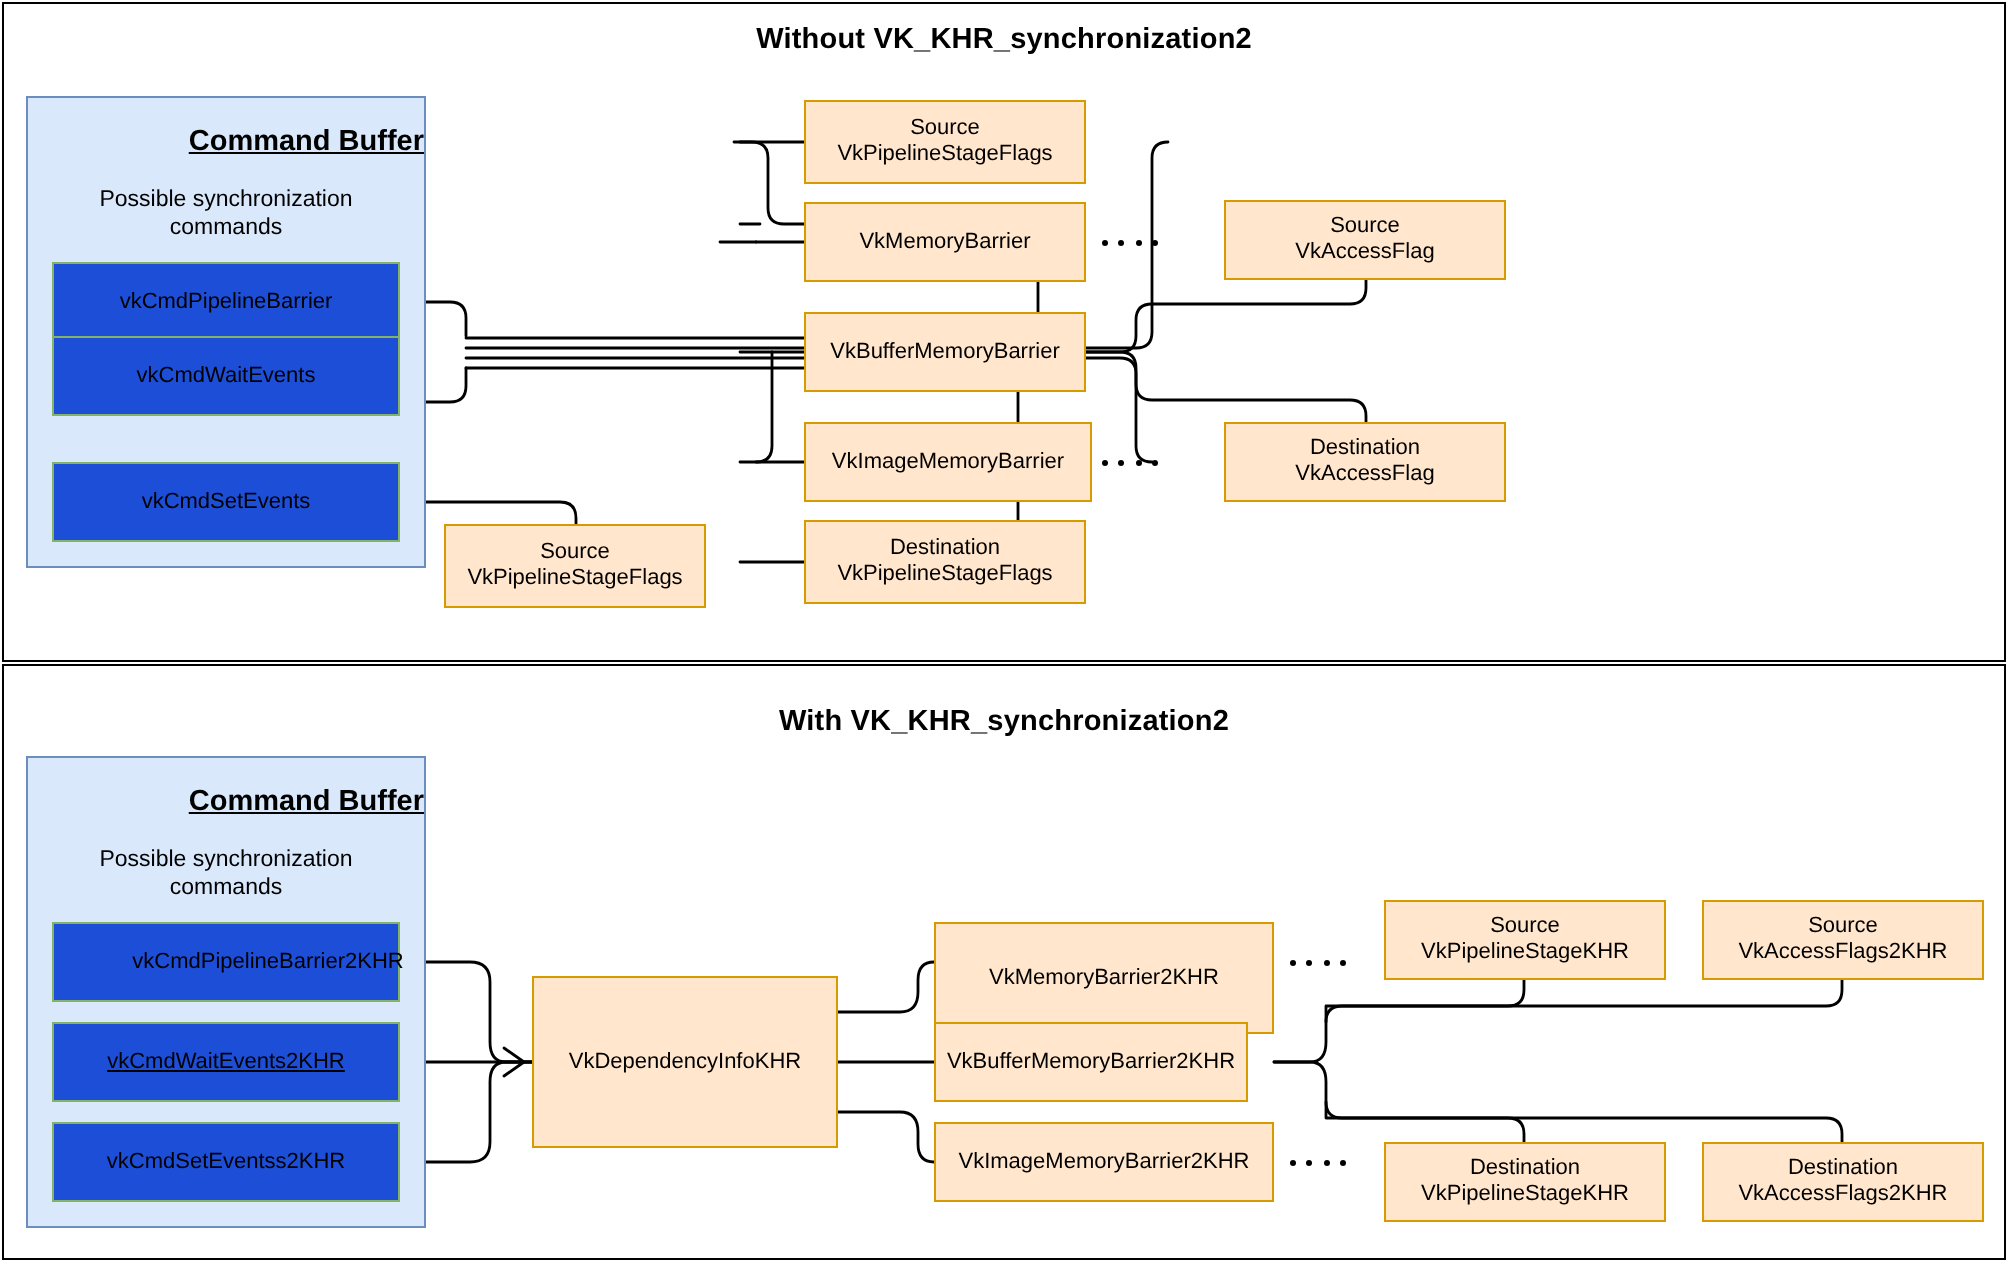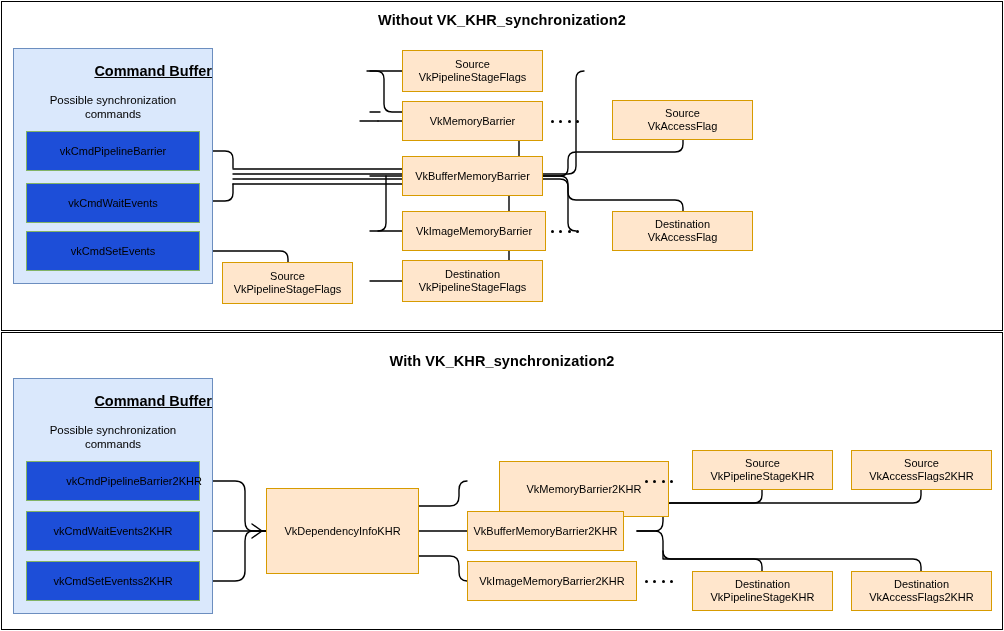--- a/index.html
+++ b/index.html
@@ -170,21 +170,21 @@
   </svg>
 
   <div class="section-title" style="top:12px;">Without VK_KHR_synchronization2</div>
 
   <div class="group-blue" style="left:13px; top:48px; width:200px; height:236px;">
     <div class="group-title" style="top:14px;">Command Buffer</div>
     <div class="group-sub" style="top:45px; padding:0 18px; box-sizing:border-box;">Possible synchronization commands</div>
   </div>
 
   <div class="node green" style="left:26px; top:131px; width:174px; height:40px;">vkCmdPipelineBarrier</div>
-  <div class="node green" style="left:26px; top:183px; width:174px; height:40px;">vkCmdWaitEvents</div>
+  <div class="node green" style="left:26px; top:168px; width:174px; height:40px;">vkCmdWaitEvents</div>
   <div class="node green" style="left:26px; top:231px; width:174px; height:40px;">vkCmdSetEvents</div>
 
   <div class="node orange" style="left:402px; top:50px; width:141px; height:42px; white-space:pre-line;">Source
 VkPipelineStageFlags</div>
   <div class="node orange" style="left:402px; top:101px; width:141px; height:40px;">VkMemoryBarrier</div>
   <div class="node orange" style="left:402px; top:156px; width:141px; height:40px;">VkBufferMemoryBarrier</div>
   <div class="node orange" style="left:402px; top:211px; width:144px; height:40px;">VkImageMemoryBarrier</div>
   <div class="node orange" style="left:402px; top:260px; width:141px; height:42px; white-space:pre-line;">Destination
 VkPipelineStageFlags</div>
 
@@ -210,26 +210,26 @@
   </div>
 
   <div class="section-title" style="top:353px;">With VK_KHR_synchronization2</div>
 
   <div class="group-blue" style="left:13px; top:378px; width:200px; height:236px;">
     <div class="group-title" style="top:14px;">Command Buffer</div>
     <div class="group-sub" style="top:45px; padding:0 18px; box-sizing:border-box;">Possible synchronization commands</div>
   </div>
 
   <div class="node green" style="left:26px; top:461px; width:174px; height:40px;padding-left:42px;">vkCmdPipelineBarrier2KHR</div>
-  <div class="node green" style="left:26px; top:511px; width:174px; height:40px;">vkCmdWaitEvents2KHR</div>
+  <div class="node green" style="left:26px; top:511px; width:174px; height:40px;text-decoration:underline;">vkCmdWaitEvents2KHR</div>
   <div class="node green" style="left:26px; top:561px; width:174px; height:40px;">vkCmdSetEventss2KHR</div>
 
   <div class="node orange" style="left:266px; top:488px; width:153px; height:86px;">VkDependencyInfoKHR</div>
 
-  <div class="node orange" style="left:467px; top:461px; width:170px; height:56px;margin-left:32px;">VkMemoryBarrier2KHR</div>
+  <div class="node orange" style="left:467px; top:461px; width:170px; height:56px;">VkMemoryBarrier2KHR</div>
   <div class="node orange" style="left:467px; top:511px; width:157px; height:40px;">VkBufferMemoryBarrier2KHR</div>
   <div class="node orange" style="left:467px; top:561px; width:170px; height:40px;">VkImageMemoryBarrier2KHR</div>
 
   <div class="node orange" style="left:692px; top:450px; width:141px; height:40px; white-space:pre-line;">Source
 VkPipelineStageKHR</div>
   <div class="node orange" style="left:851px; top:450px; width:141px; height:40px; white-space:pre-line;">Source
 VkAccessFlags2KHR</div>
   <div class="node orange" style="left:692px; top:571px; width:141px; height:40px; white-space:pre-line;">Destination
 VkPipelineStageKHR</div>
   <div class="node orange" style="left:851px; top:571px; width:141px; height:40px; white-space:pre-line;">Destination

